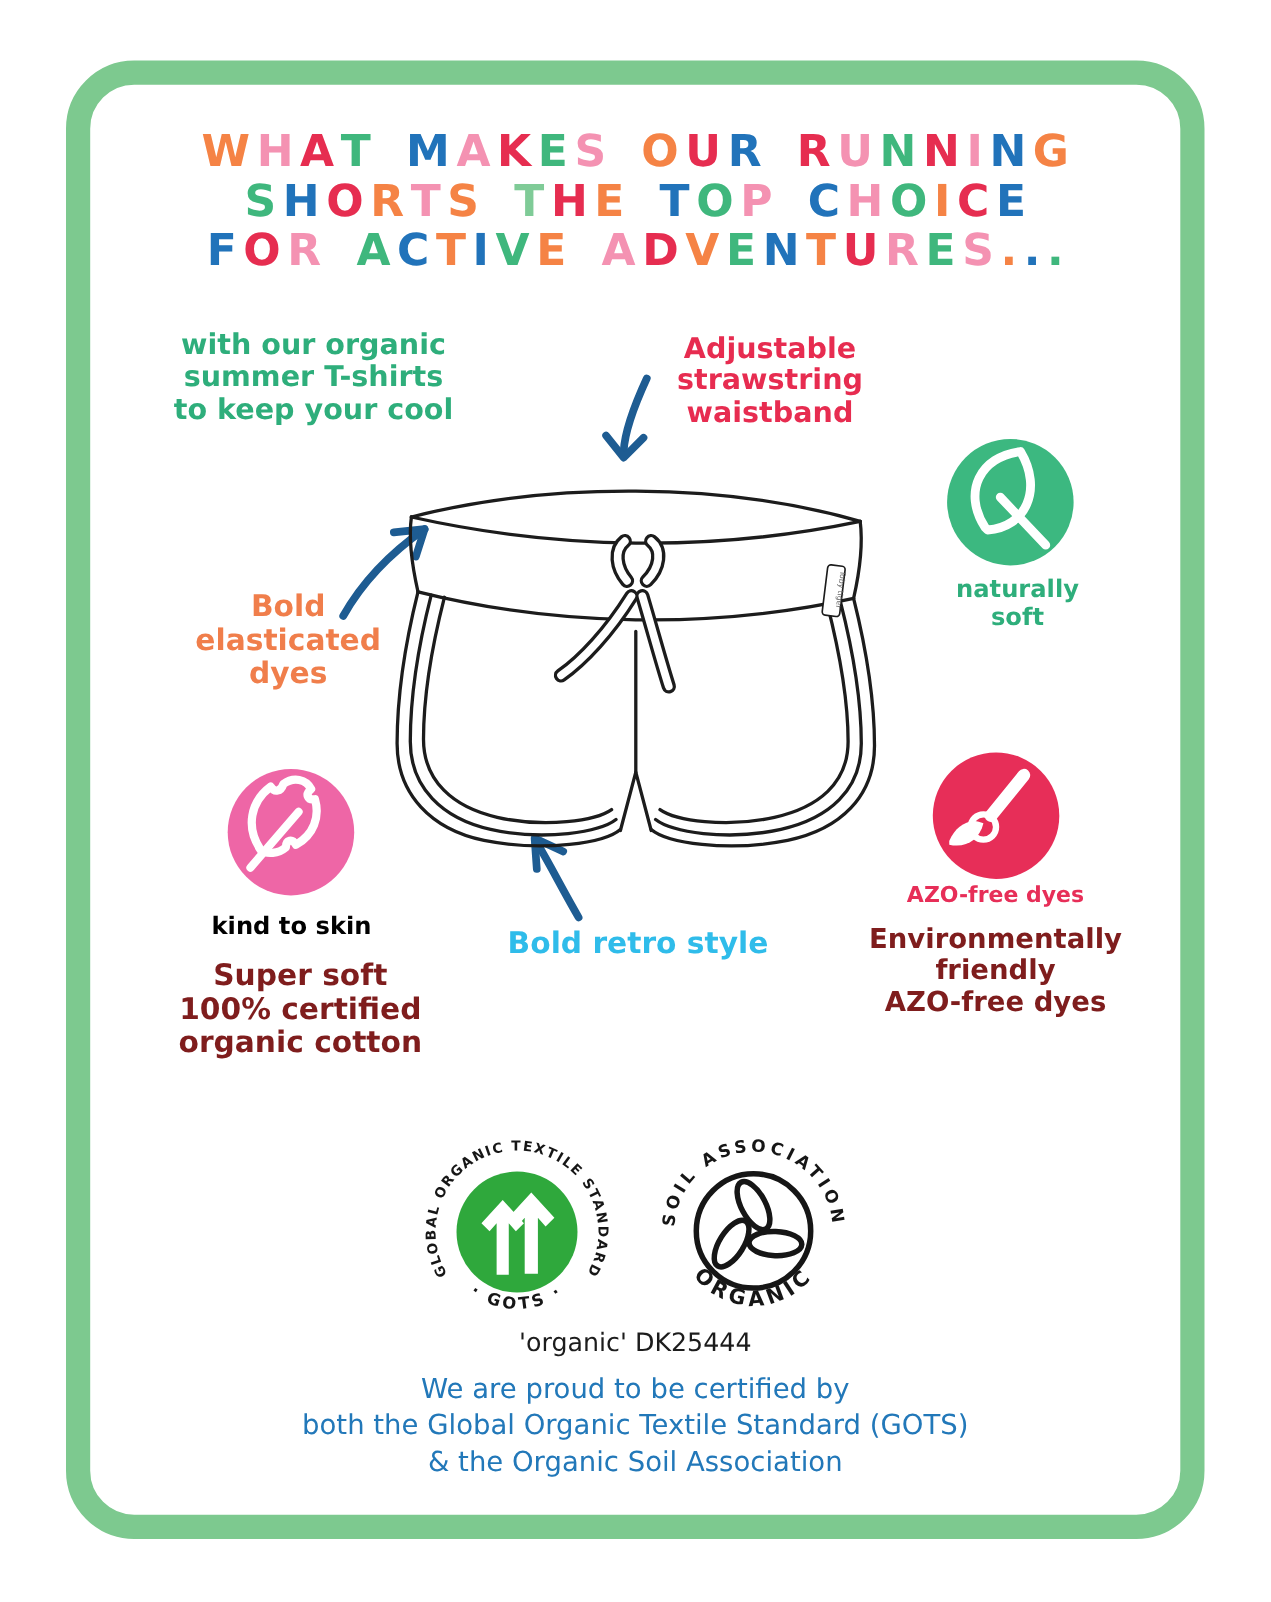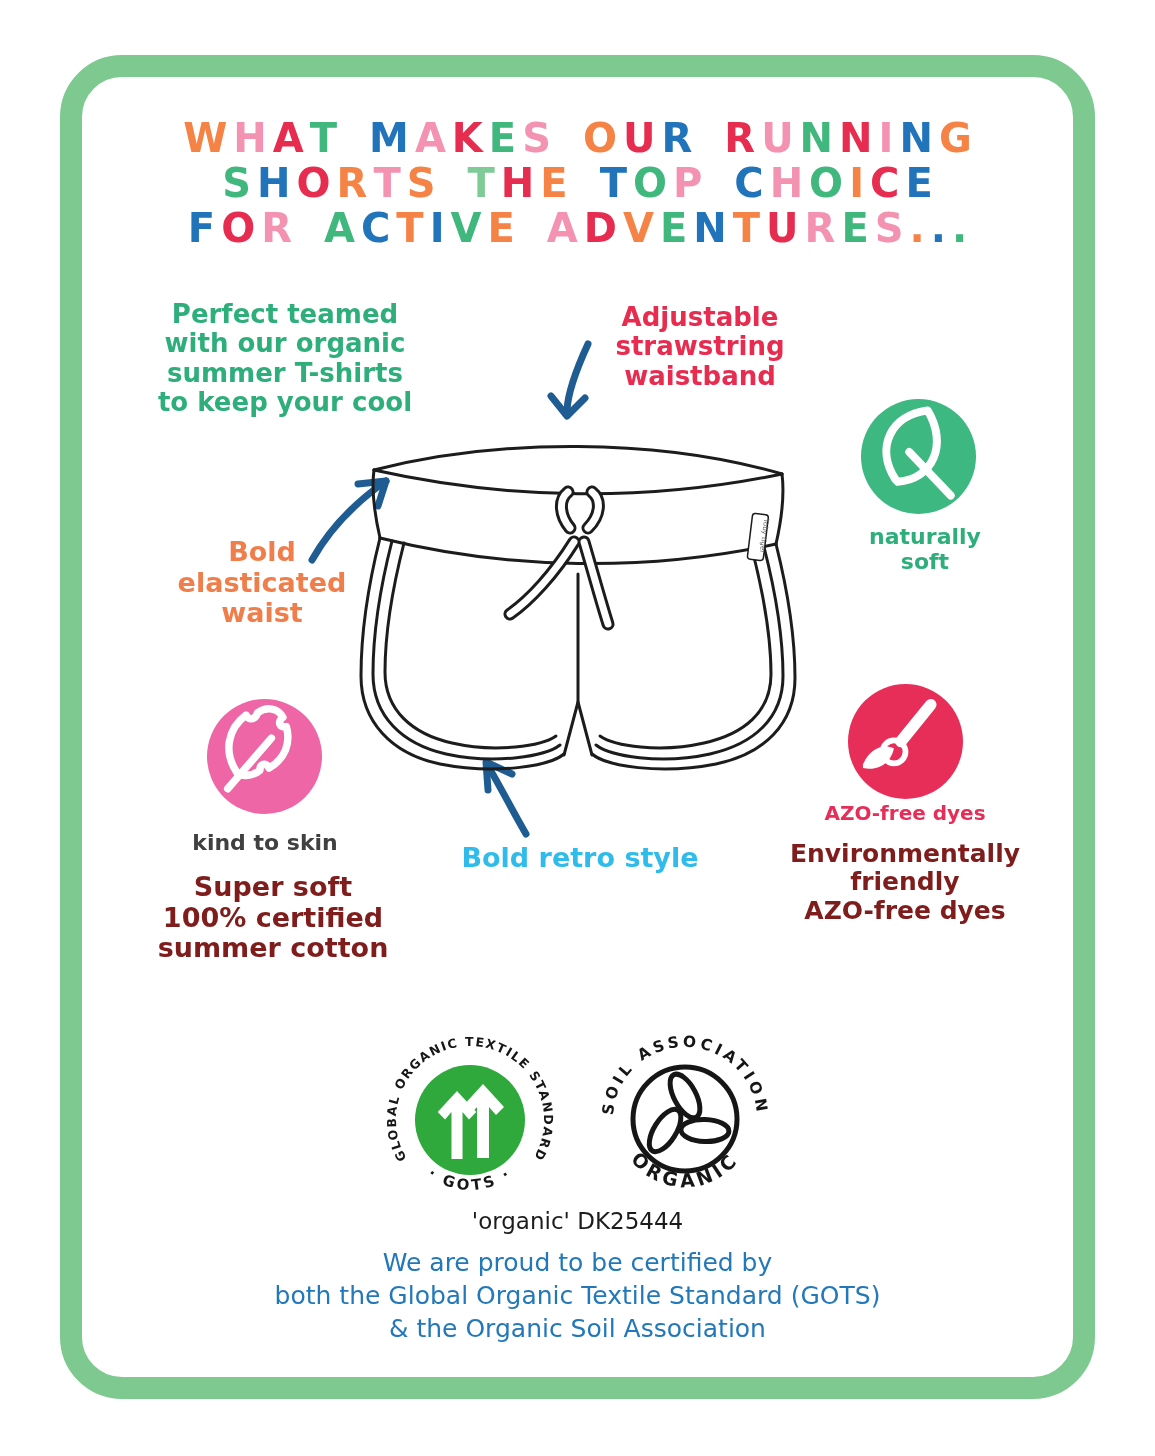--- a/index.html
+++ b/index.html
@@ -8,21 +8,21 @@
   .frame{position:absolute;left:60px;top:55px;width:1035px;height:1344px;
          border:22px solid #7dc98f;border-radius:62px;box-sizing:border-box;}
   
   .headline{position:absolute;left:0;top:116px;width:100%;text-align:center;font-weight:bold;}
   .headline-line{height:45px;line-height:45px;font-size:40px;letter-spacing:0;}
   .headline-line span{display:inline-block;margin:0 3px;}
   .headline-line span.tsp{width:20px;}
   
   .callout{position:absolute;text-align:center;font-weight:bold;line-height:1.13;}
   .green{color:#2eae7b}.red{color:#e72c50}.orange{color:#f07e4b}
-  .blue{color:#7f1d1d}.cyan{color:#2fbcea}.pinklbl{color:#404040}.crimlbl{color:#e72e58}
+  .blue{color:#7f1d1d}.cyan{color:#2fbcea}.pinklbl{color:#000000}.crimlbl{color:#e72e58}
   .c-teamed{left:140px;top:300px;width:290px;font-size:26px;}
   .c-draw{left:583px;top:303px;width:234px;font-size:26px;}
   .c-waist{left:153px;top:537px;width:218px;font-size:27px;}
   .c-retro{left:452px;top:843px;width:256px;font-size:27px;}
   .c-cotton{left:123px;top:872px;width:300px;font-size:27px;}
   .c-eco{left:773px;top:840px;width:264px;font-size:25px;}
   .badge-label{position:absolute;text-align:center;font-weight:bold;}
   .l-soft{left:843px;top:524px;width:164px;font-size:22px;}
   .l-skin{left:183px;top:830px;width:164px;font-size:22px;}
   .l-azo{left:823px;top:801px;width:164px;font-size:20px;}
@@ -46,44 +46,43 @@
 <div class="poster">
   <div class="frame"></div>
 
   <div class="headline">
     <div class="headline-line"><span style="color: rgb(245, 131, 69);">W</span><span style="color: rgb(244, 146, 178);">H</span><span style="color: rgb(230, 45, 80);">A</span><span style="color: rgb(63, 183, 125);">T</span><span class="tsp"></span><span style="color: rgb(33, 115, 186);">M</span><span style="color: rgb(244, 146, 178);">A</span><span style="color: rgb(230, 45, 80);">K</span><span style="color: rgb(63, 183, 125);">E</span><span style="color: rgb(244, 146, 178);">S</span><span class="tsp"></span><span style="color: rgb(245, 131, 69);">O</span><span style="color: rgb(230, 45, 80);">U</span><span style="color: rgb(33, 115, 186);">R</span><span class="tsp"></span><span style="color: rgb(230, 45, 80);">R</span><span style="color: rgb(244, 146, 178);">U</span><span style="color: rgb(63, 183, 125);">N</span><span style="color: rgb(230, 45, 80);">N</span><span style="color: rgb(244, 146, 178);">I</span><span style="color: rgb(33, 115, 186);">N</span><span style="color: rgb(245, 131, 69);">G</span></div>
     <div class="headline-line"><span style="color: rgb(63, 183, 125);">S</span><span style="color: rgb(33, 115, 186);">H</span><span style="color: rgb(230, 45, 80);">O</span><span style="color: rgb(245, 131, 69);">R</span><span style="color: rgb(244, 146, 178);">T</span><span style="color: rgb(245, 131, 69);">S</span><span class="tsp"></span><span style="color: rgb(127, 203, 151);">T</span><span style="color: rgb(230, 45, 80);">H</span><span style="color: rgb(245, 131, 69);">E</span><span class="tsp"></span><span style="color: rgb(33, 115, 186);">T</span><span style="color: rgb(63, 183, 125);">O</span><span style="color: rgb(244, 146, 178);">P</span><span class="tsp"></span><span style="color: rgb(33, 115, 186);">C</span><span style="color: rgb(244, 146, 178);">H</span><span style="color: rgb(63, 183, 125);">O</span><span style="color: rgb(245, 131, 69);">I</span><span style="color: rgb(230, 45, 80);">C</span><span style="color: rgb(33, 115, 186);">E</span></div>
     <div class="headline-line"><span style="color: rgb(33, 115, 186);">F</span><span style="color: rgb(230, 45, 80);">O</span><span style="color: rgb(244, 146, 178);">R</span><span class="tsp"></span><span style="color: rgb(63, 183, 125);">A</span><span style="color: rgb(33, 115, 186);">C</span><span style="color: rgb(245, 131, 69);">T</span><span style="color: rgb(33, 115, 186);">I</span><span style="color: rgb(63, 183, 125);">V</span><span style="color: rgb(245, 131, 69);">E</span><span class="tsp"></span><span style="color: rgb(244, 146, 178);">A</span><span style="color: rgb(230, 45, 80);">D</span><span style="color: rgb(245, 131, 69);">V</span><span style="color: rgb(63, 183, 125);">E</span><span style="color: rgb(33, 115, 186);">N</span><span style="color: rgb(245, 131, 69);">T</span><span style="color: rgb(230, 45, 80);">U</span><span style="color: rgb(244, 146, 178);">R</span><span style="color: rgb(63, 183, 125);">E</span><span style="color: rgb(244, 146, 178);">S</span><span style="color: rgb(245, 131, 69);">.</span><span style="color: rgb(33, 115, 186);">.</span><span style="color: rgb(63, 183, 125);">.</span></div>
   </div>
 
   <div class="callout green c-teamed">
-    <div>Perfect teamed</div>
     <div>with our organic</div>
     <div>summer T-shirts</div>
     <div>to keep your cool</div>
   </div>
 
   <div class="callout red c-draw">
     <div>Adjustable</div>
     <div>strawstring</div>
     <div>waistband</div>
   </div>
 
   <div class="callout orange c-waist">
     <div>Bold</div>
     <div>elasticated</div>
-    <div>waist</div>
+    <div>dyes</div>
   </div>
 
   <div class="callout cyan c-retro">Bold retro style</div>
 
   <div class="callout blue c-cotton">
     <div>Super soft</div>
     <div>100% certified</div>
-    <div>summer cotton</div>
+    <div>organic cotton</div>
   </div>
 
   <div class="callout blue c-eco">
     <div>Environmentally</div>
     <div>friendly</div>
     <div>AZO-free dyes</div>
   </div>
 
   <div class="badge b-soft">
     <svg viewBox="0 0 100 100">

